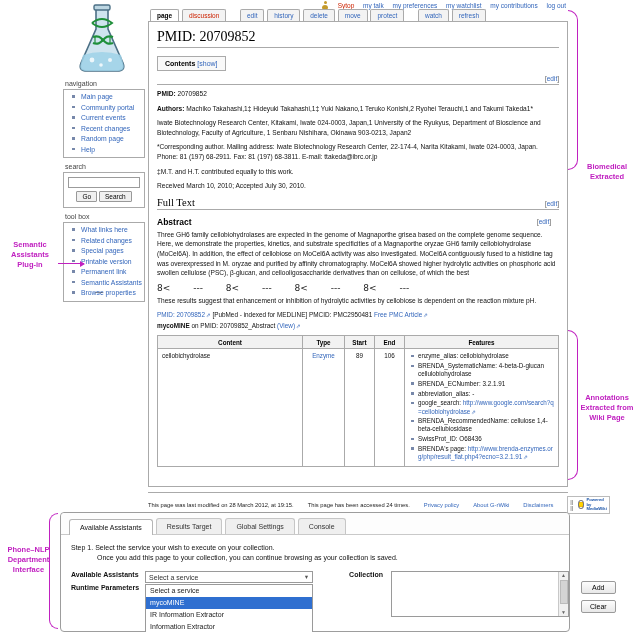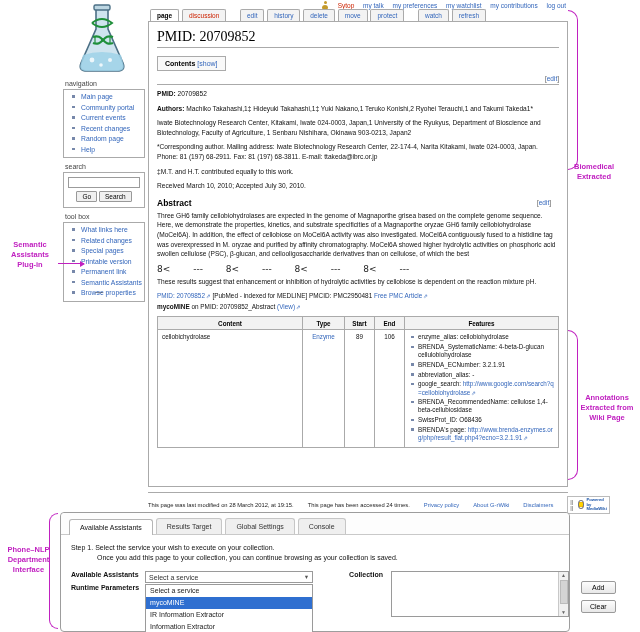--- a/index.html
+++ b/index.html
@@ -414,20 +414,24 @@
       <p class="body"><b>Authors:</b> <span>Machiko Takahashi,1‡ Hideyuki Takahashi,1‡ Yuki Nakano,1 Teruko Konishi,2 Ryohei Terauchi,1 and Takumi Takeda1*</span></p>
 
       <p class="body">Iwate Biotechnology Research Center, Kitakami, Iwate 024-0003, Japan,1 University of the Ryukyus, Department of Bioscience and Biotechnology, Faculty of Agriculture, 1 Senbaru Nishihara, Okinawa 903-0213, Japan2</p>
 
       <p class="body">*Corresponding author. Mailing address: Iwate Biotechnology Research Center, 22-174-4, Narita Kitakami, Iwate 024-0003, Japan. Phone: 81 (197) 68-2911. Fax: 81 (197) 68-3811. E-mail: ttakeda@ibrc.or.jp</p>
 
       <p class="body">‡M.T. and H.T. contributed equally to this work.</p>
 
       <p class="body">Received March 10, 2010; Accepted July 30, 2010.</p>
 
+      <h2 class="sec">
+        <span>Full Text</span>
+        <span class="editlink"><span class="br">[</span><span>edit</span><span class="br">]</span></span>
+      </h2>
 
       <h3 class="sec3">
         <span>Abstract</span>
         <span class="editlink"><span class="br">[</span><span>edit</span><span class="br">]</span></span>
       </h3>
 
       <p class="body">Three GH6 family cellobiohydrolases are expected in the genome of Magnaporthe grisea based on the complete genome sequence. Here, we demonstrate the properties, kinetics, and substrate specificities of a Magnaporthe oryzae GH6 family cellobiohydrolase (MoCel6A). In addition, the effect of cellobiose on MoCel6A activity was also investigated. MoCel6A contiguously fused to a histidine tag was overexpressed in M. oryzae and purified by affinity chromatography. MoCel6A showed higher hydrolytic activities on phosphoric acid swollen cellulose (PSC), β-glucan, and cellooligosaccharide derivatives than on cellulose, of which the best</p>
 
       <div class="scissorrow">8&lt;        ---        8&lt;        ---        8&lt;        ---        8&lt;        ---</div>
 
@@ -542,21 +546,21 @@
           <div class="btncol">
             <button class="pbtn">Add</button>
             <button class="pbtn">Clear</button>
           </div>
         </div>
       </div>
     </div>
   </div>
 
   <div class="brace" style="left:568px; top:10px; height:160px;"></div>
-  <div class="annot" style="left:563px; top:162px; width:62px;">
+  <div class="annot" style="left:576px; top:162px; width:62px;">
     <div>Biomedical</div>
     <div>Extracted</div>
   </div>
 
   <div class="brace" style="left:568px; top:330px; height:150px;"></div>
   <div class="annot" style="left:1px; top:240px; width:58px;">
     <div>Semantic</div>
     <div>Assistants</div>
     <div>Plug-in</div>
   </div>

